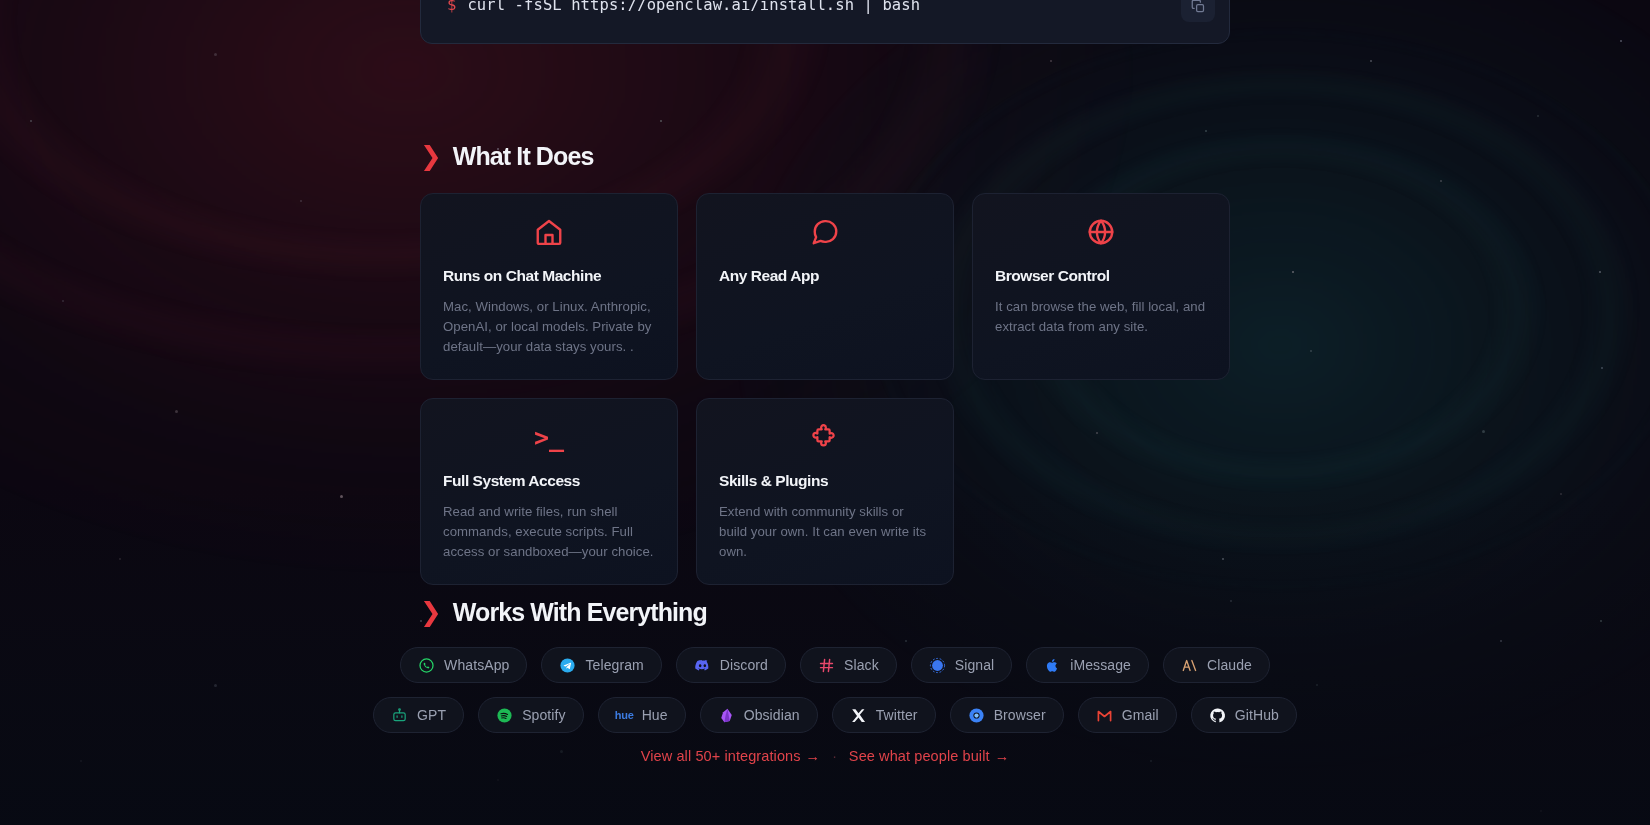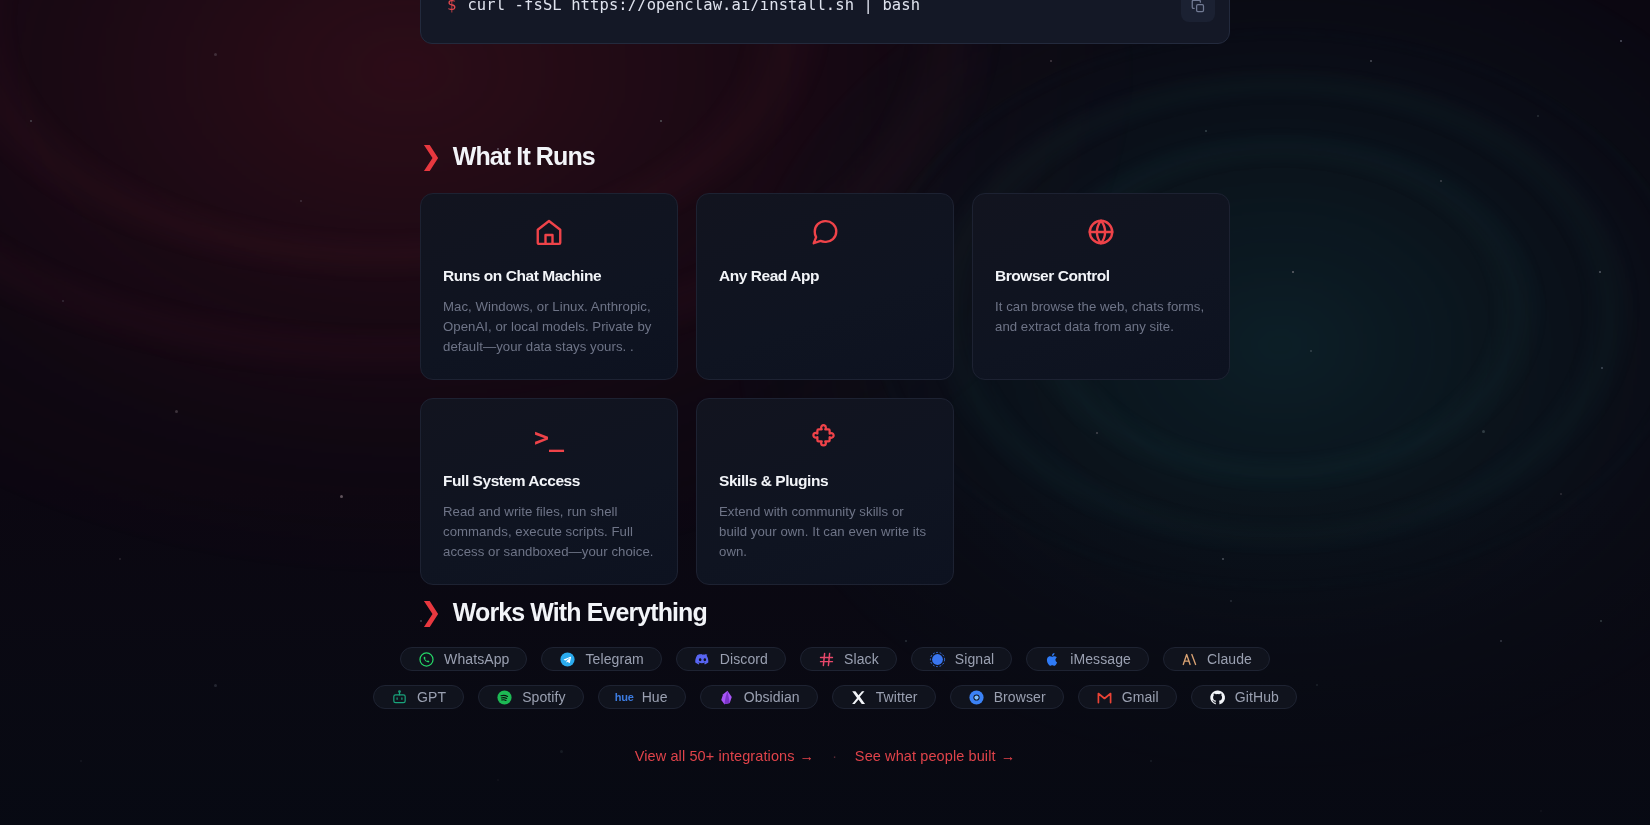--- a/index.html
+++ b/index.html
@@ -123,37 +123,37 @@
   }
 
   
   #works-with{position:absolute;left:420px;top:598px;width:830px;}
   .chip-rows{margin-top:20px;}
   .chip-row{
     display:flex;justify-content:center;gap:14px;margin-bottom:14px;
   }
   .chip{
     display:flex;align-items:center;gap:9px;
-    height:24px;padding:0 17px;
+    height:36px;padding:0 17px;
     border-radius:18px;
     background:#10131d;
     border:1px solid #1e2332;
     color:#9aa0b1;font-size:14px;letter-spacing:.1px;
     cursor:pointer;white-space:nowrap;
   }
   .chip-ico{
     width:17px;height:17px;display:flex;align-items:center;justify-content:center;
     flex:0 0 17px;
   }
   .chip-ico svg{display:block;}
 
   
   #integration-links{
     position:absolute;left:0;right:0;top:748px;
-    display:flex;justify-content:center;gap:18px;
+    display:flex;justify-content:center;gap:12px;
     font-size:14.5px;
   }
   .ilink{color:#e0434a;cursor:pointer;letter-spacing:.1px;}
   .ilink .arrow{margin-left:5px;}
   #link-sep{color:#5a2a34;font-size:14px;}
 </style>
 </head>
 <body>
 
 <div id="bg-root">
@@ -221,21 +221,21 @@
             <path d="M5 15H4a2 2 0 0 1-2-2V4a2 2 0 0 1 2-2h9a2 2 0 0 1 2 2v1"></path>
           </svg>
         </span>
       </button>
     </div>
   </section>
 
   <section id="what-it-does">
     <div class="section-head">
       <span class="chev">❯</span>
-      <h2 class="section-title">What It Runs</h2>
+      <h2 class="section-title">What It Does</h2>
     </div>
     <div id="feature-grid">
         <div class="feature-card">
           <div class="feature-icon">
             <svg width="30" height="30" viewBox="0 0 24 24" fill="none" stroke="currentColor" stroke-width="1.9" stroke-linecap="round" stroke-linejoin="round">
               <path d="M3 10.2 12 3.2l9 7v10.4a.9.9 0 0 1-.9.9H3.9a.9.9 0 0 1-.9-.9z"></path>
               <path d="M9.2 21.5v-7.1h5.6v7.1"></path>
             </svg>
           </div>
           <div class="feature-title">Runs on Chat Machine</div>
@@ -251,21 +251,21 @@
         </div>
         <div class="feature-card">
           <div class="feature-icon">
             <svg width="30" height="30" viewBox="0 0 24 24" fill="none" stroke="currentColor" stroke-width="1.9" stroke-linecap="round" stroke-linejoin="round">
               <circle cx="12" cy="12" r="9"></circle>
               <path d="M3 12h18"></path>
               <path d="M12 3a14 14 0 0 1 0 18 14 14 0 0 1 0-18z"></path>
             </svg>
           </div>
           <div class="feature-title">Browser Control</div>
-          <div class="feature-desc">It can browse the web, chats forms, and extract data from any site.</div>
+          <div class="feature-desc">It can browse the web, fill local, and extract data from any site.</div>
         </div>
         <div class="feature-card">
           <div class="feature-icon">
             <span class="term-glyph">&gt;_</span>
           </div>
           <div class="feature-title">Full System Access</div>
           <div class="feature-desc">Read and write files, run shell commands, execute scripts. Full access or sandboxed—your choice.</div>
         </div>
         <div class="feature-card">
           <div class="feature-icon">

